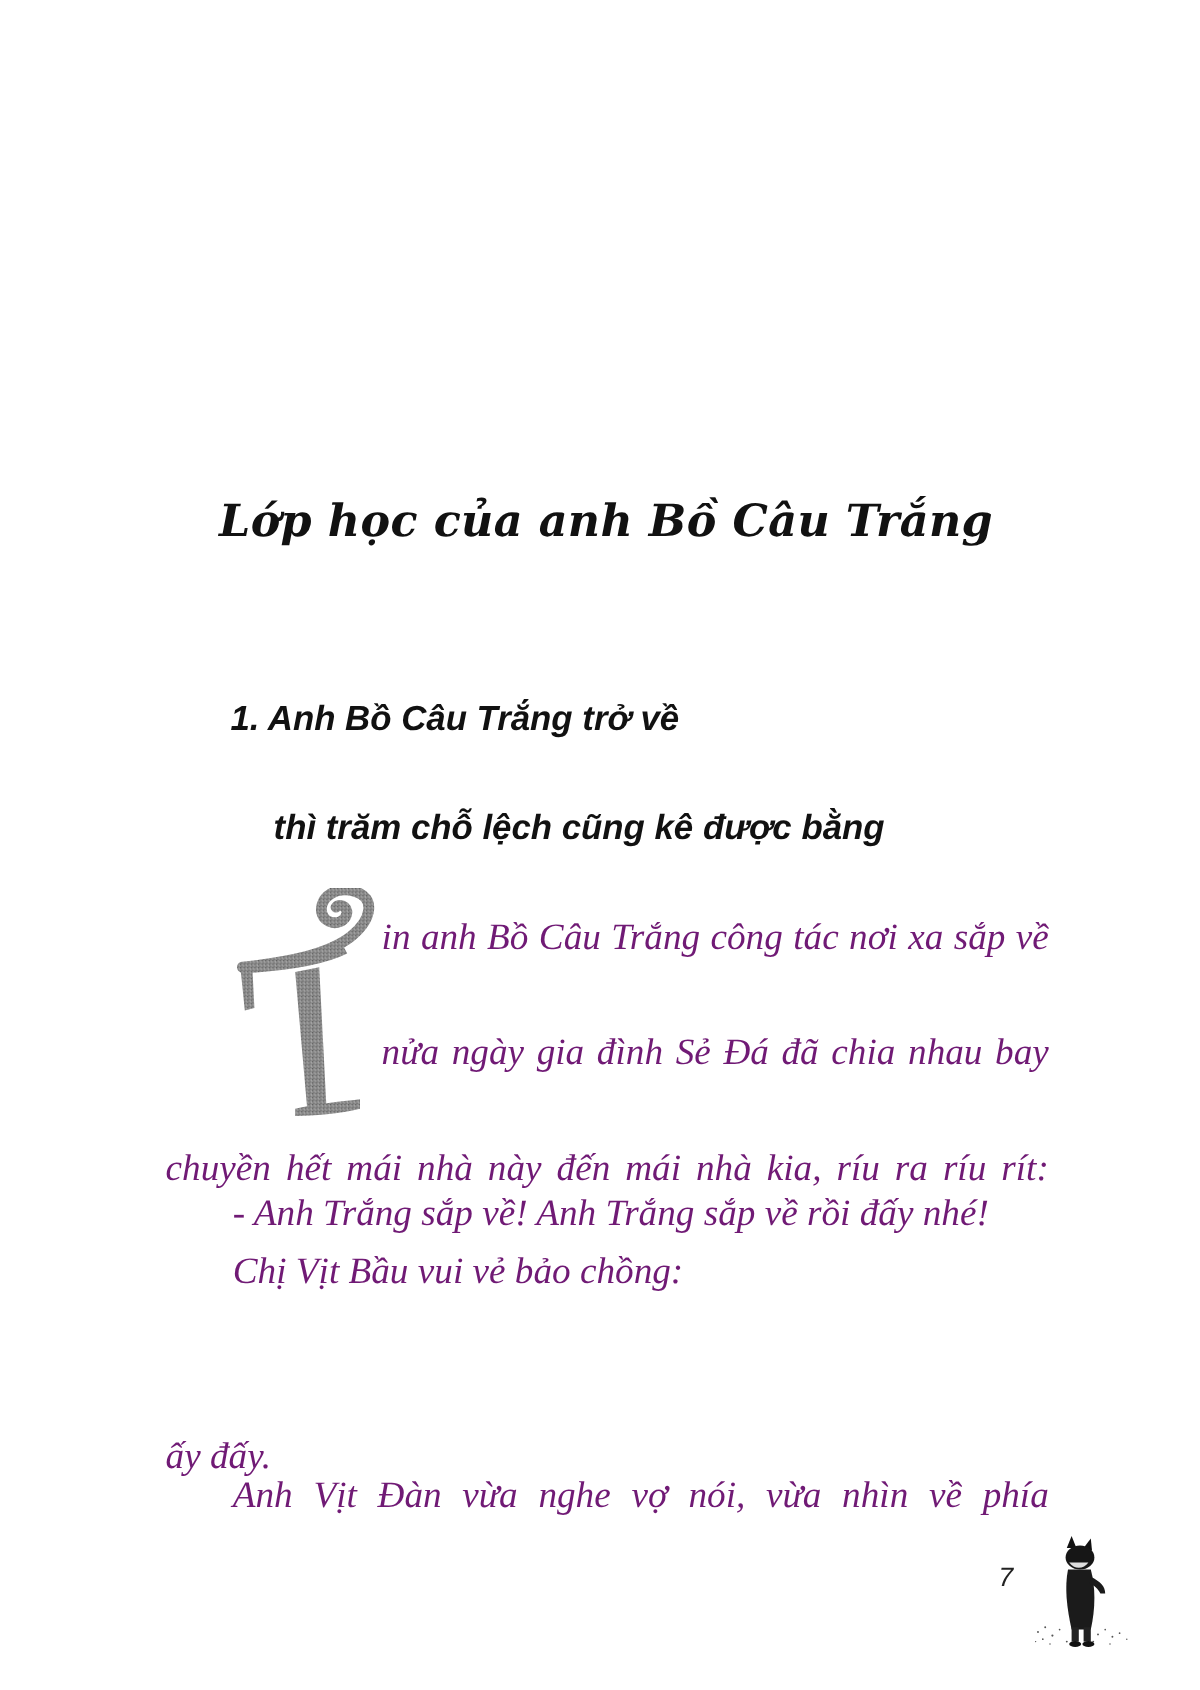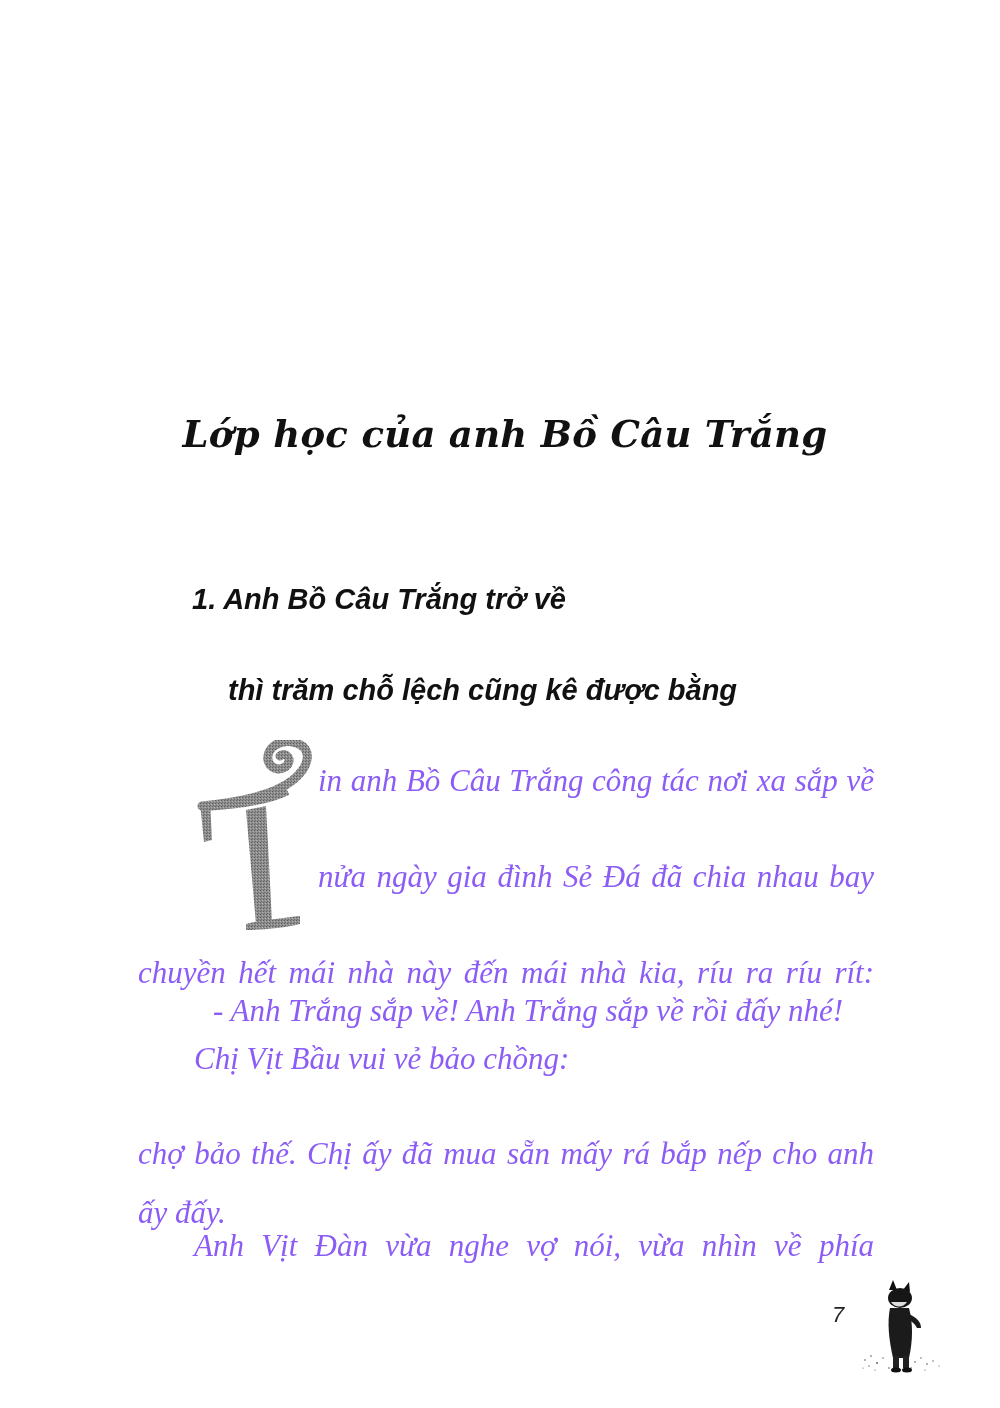--- a/index.html
+++ b/index.html
@@ -28,21 +28,21 @@
     color: #111;
     white-space: nowrap;
   }
   .subhead.l1 { left: 192px; top: 583px; }
   .subhead.l2 { left: 228px; top: 633px; margin-top: 41px; }
 
   .body-line {
     position: absolute;
     font-family: "Liberation Serif", serif;
     font-size: 31px;
-    color: #8b5cf6;
+    color: #701a75;
     white-space: nowrap;
   }
   .justify {
     text-align: justify;
     text-align-last: justify;
     white-space: normal;
   }
 
   .dropcap {
     position: absolute; left: 188px; top: 740px; width: 125px; height: 190px;
@@ -83,23 +83,22 @@
 
     <path d="M58 70 L78 66 L84 182 L68 184 Z" fill="url(#grain)"></path>
 
     <path d="M58 184 C72 180 96 178 112 176 L112 184 C96 188 72 190 58 190 Z" fill="url(#grain)"></path>
   </svg>
 
   <div class="body-line justify" style="left:318px; top:763px; width:556px;">in anh Bồ Câu Trắng công tác nơi xa sắp về</div>
   <div class="body-line justify" style="left:318px; top:859px; width:556px;">nửa ngày gia đình Sẻ Đá đã chia nhau bay</div>
 
   <div class="body-line justify" style="left:138px; top:944px; width:736px;margin-top:11px;">chuyền hết mái nhà này đến mái nhà kia, ríu ra ríu rít:</div>
-  <div class="body-line" style="left:194px; top:993px;margin-left:19px;">- Anh Trắng sắp về! Anh Trắng sắp về rồi đấy nhé!</div>
+  <div class="body-line" style="left:194px; top:993px;">- Anh Trắng sắp về! Anh Trắng sắp về rồi đấy nhé!</div>
   <div class="body-line" style="left:194px; top:1041px;">Chị Vịt Bầu vui vẻ bảo chồng:</div>
-  <div class="body-line justify" style="left:138px; top:1136px; width:736px;">chợ bảo thế. Chị ấy đã mua sẵn mấy rá bắp nếp cho anh</div>
   <div class="body-line" style="left:138px; top:1179px;margin-top:16px;">ấy đấy.</div>
   <div class="body-line justify" style="left:194px; top:1228px; width:680px;">Anh Vịt Đàn vừa nghe vợ nói, vừa nhìn về phía</div>
 
   <div class="page-number">7</div>
 
   <svg class="fox" viewBox="0 0 90 100">
 
     <g fill="#555">
       <circle cx="10" cy="82" r="0.8"></circle>
         <circle cx="16" cy="78" r="0.8"></circle>

